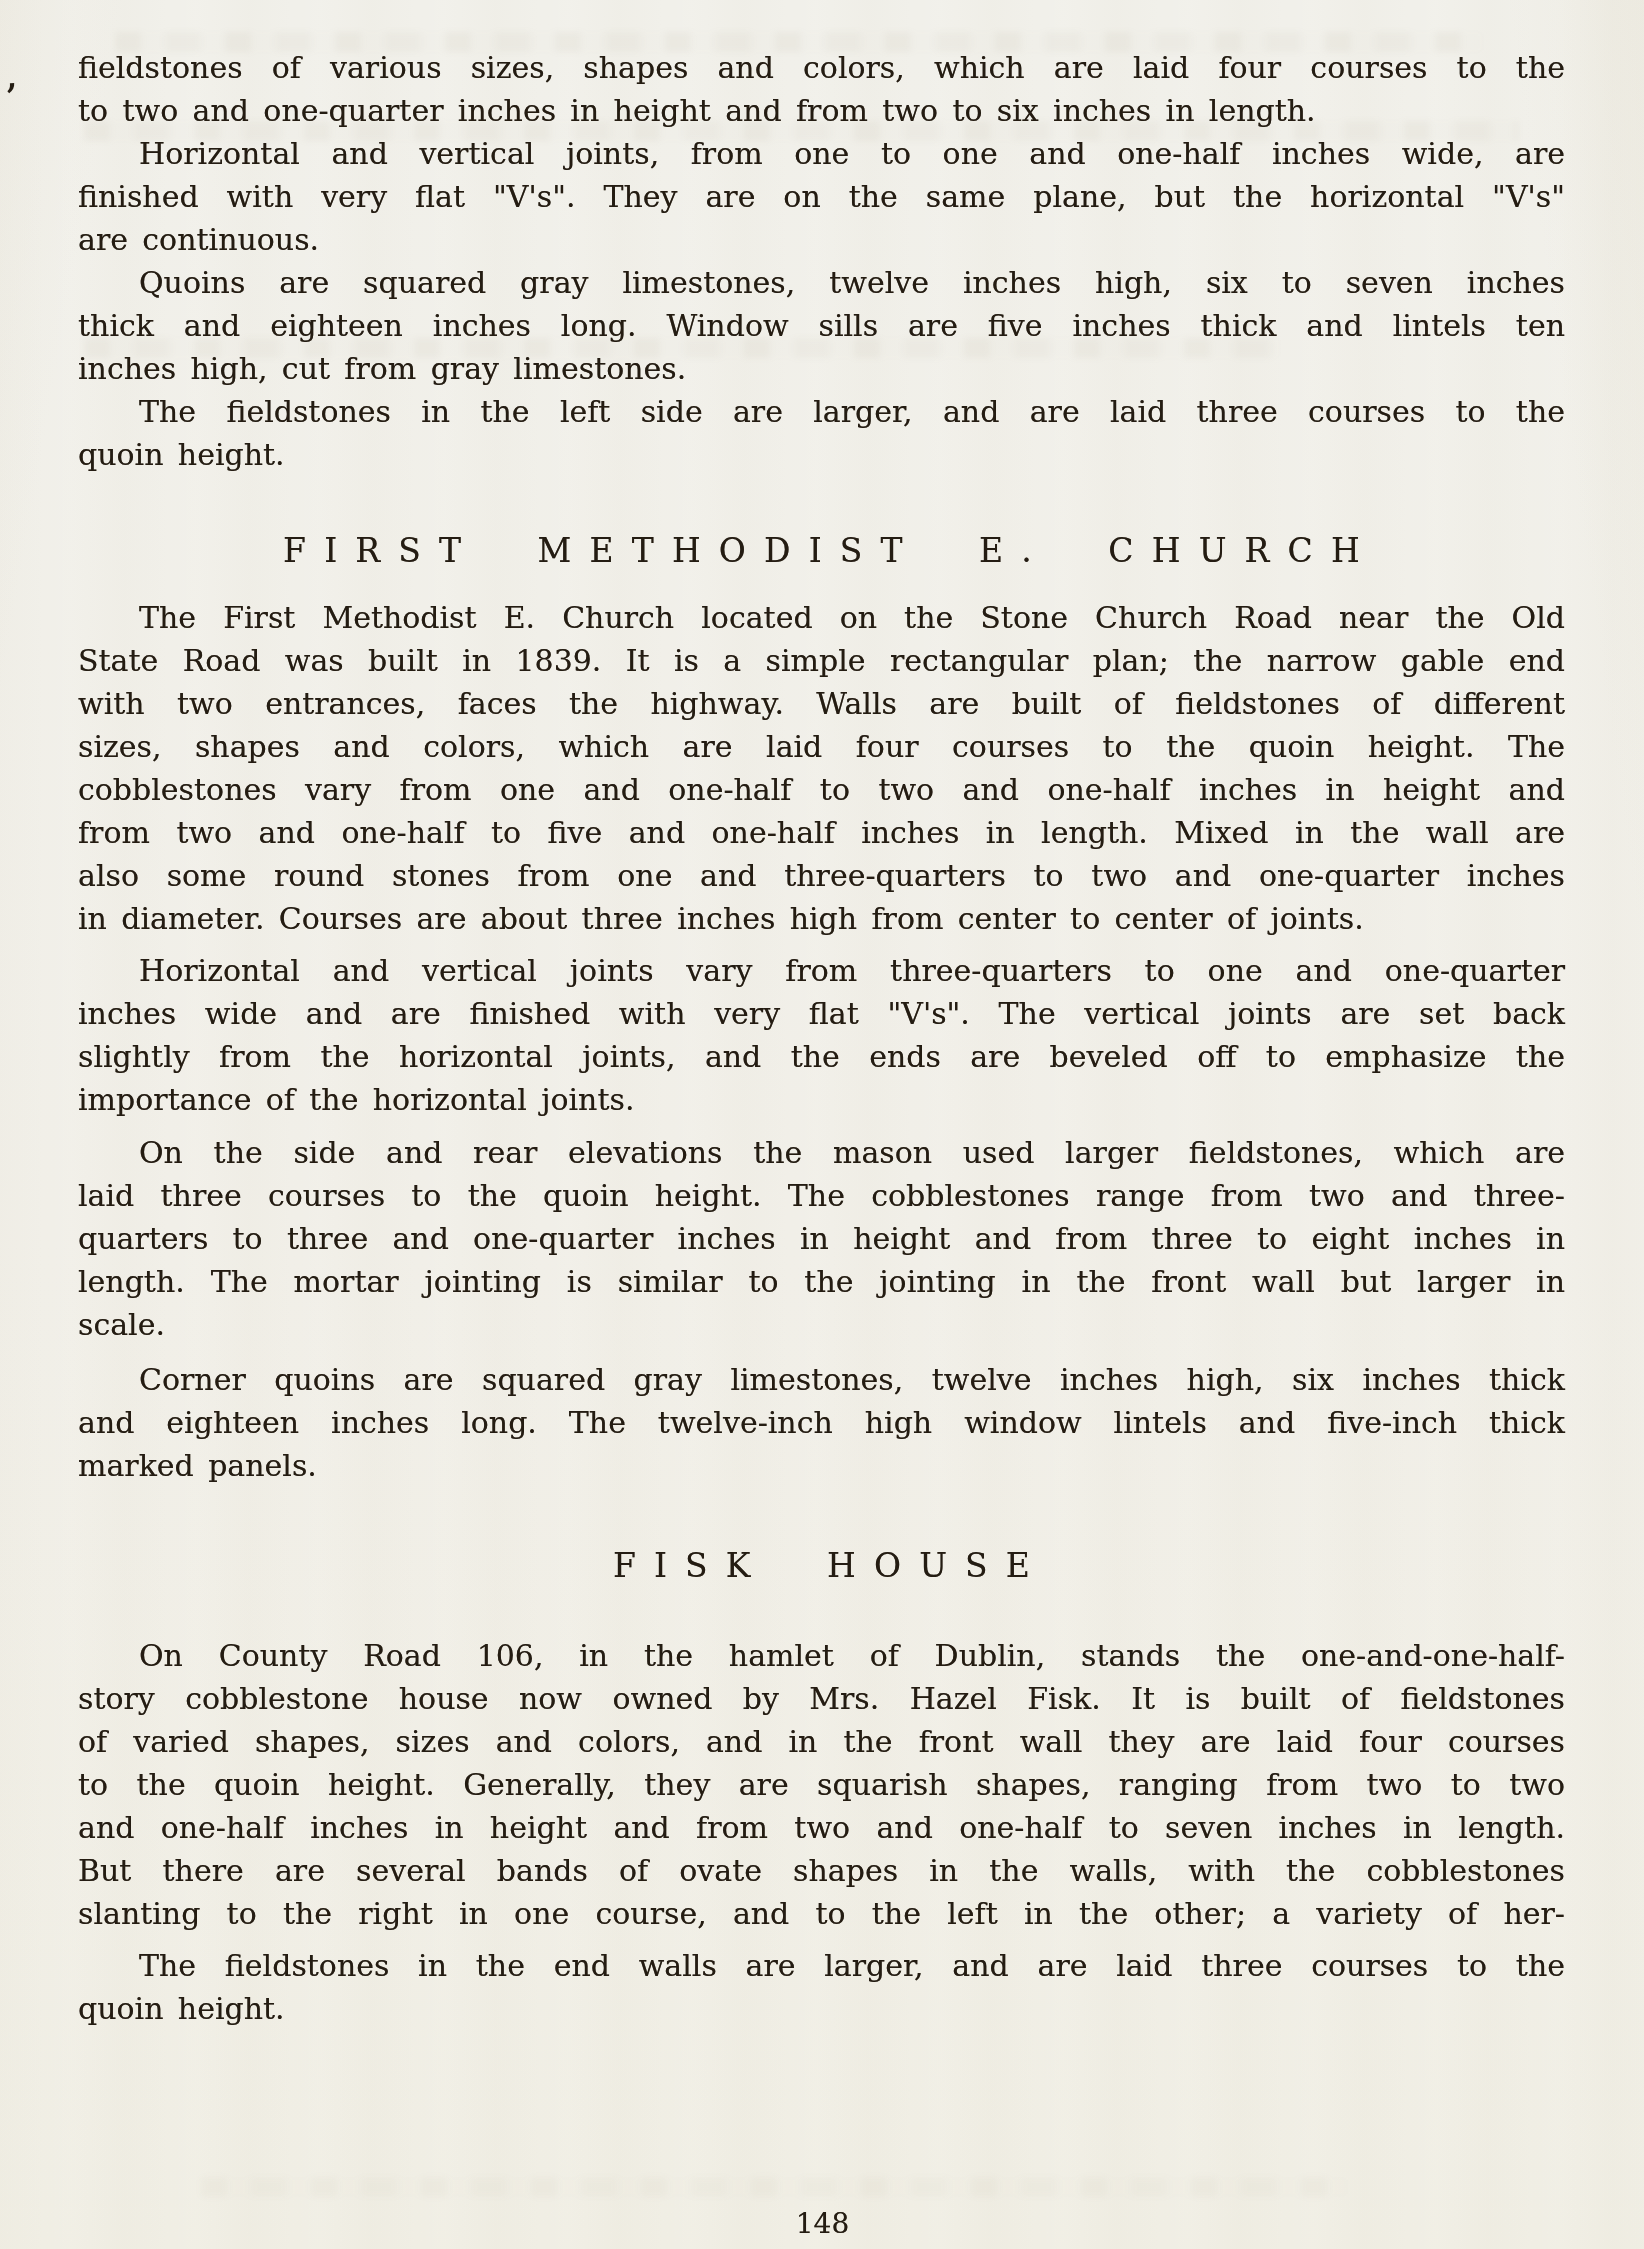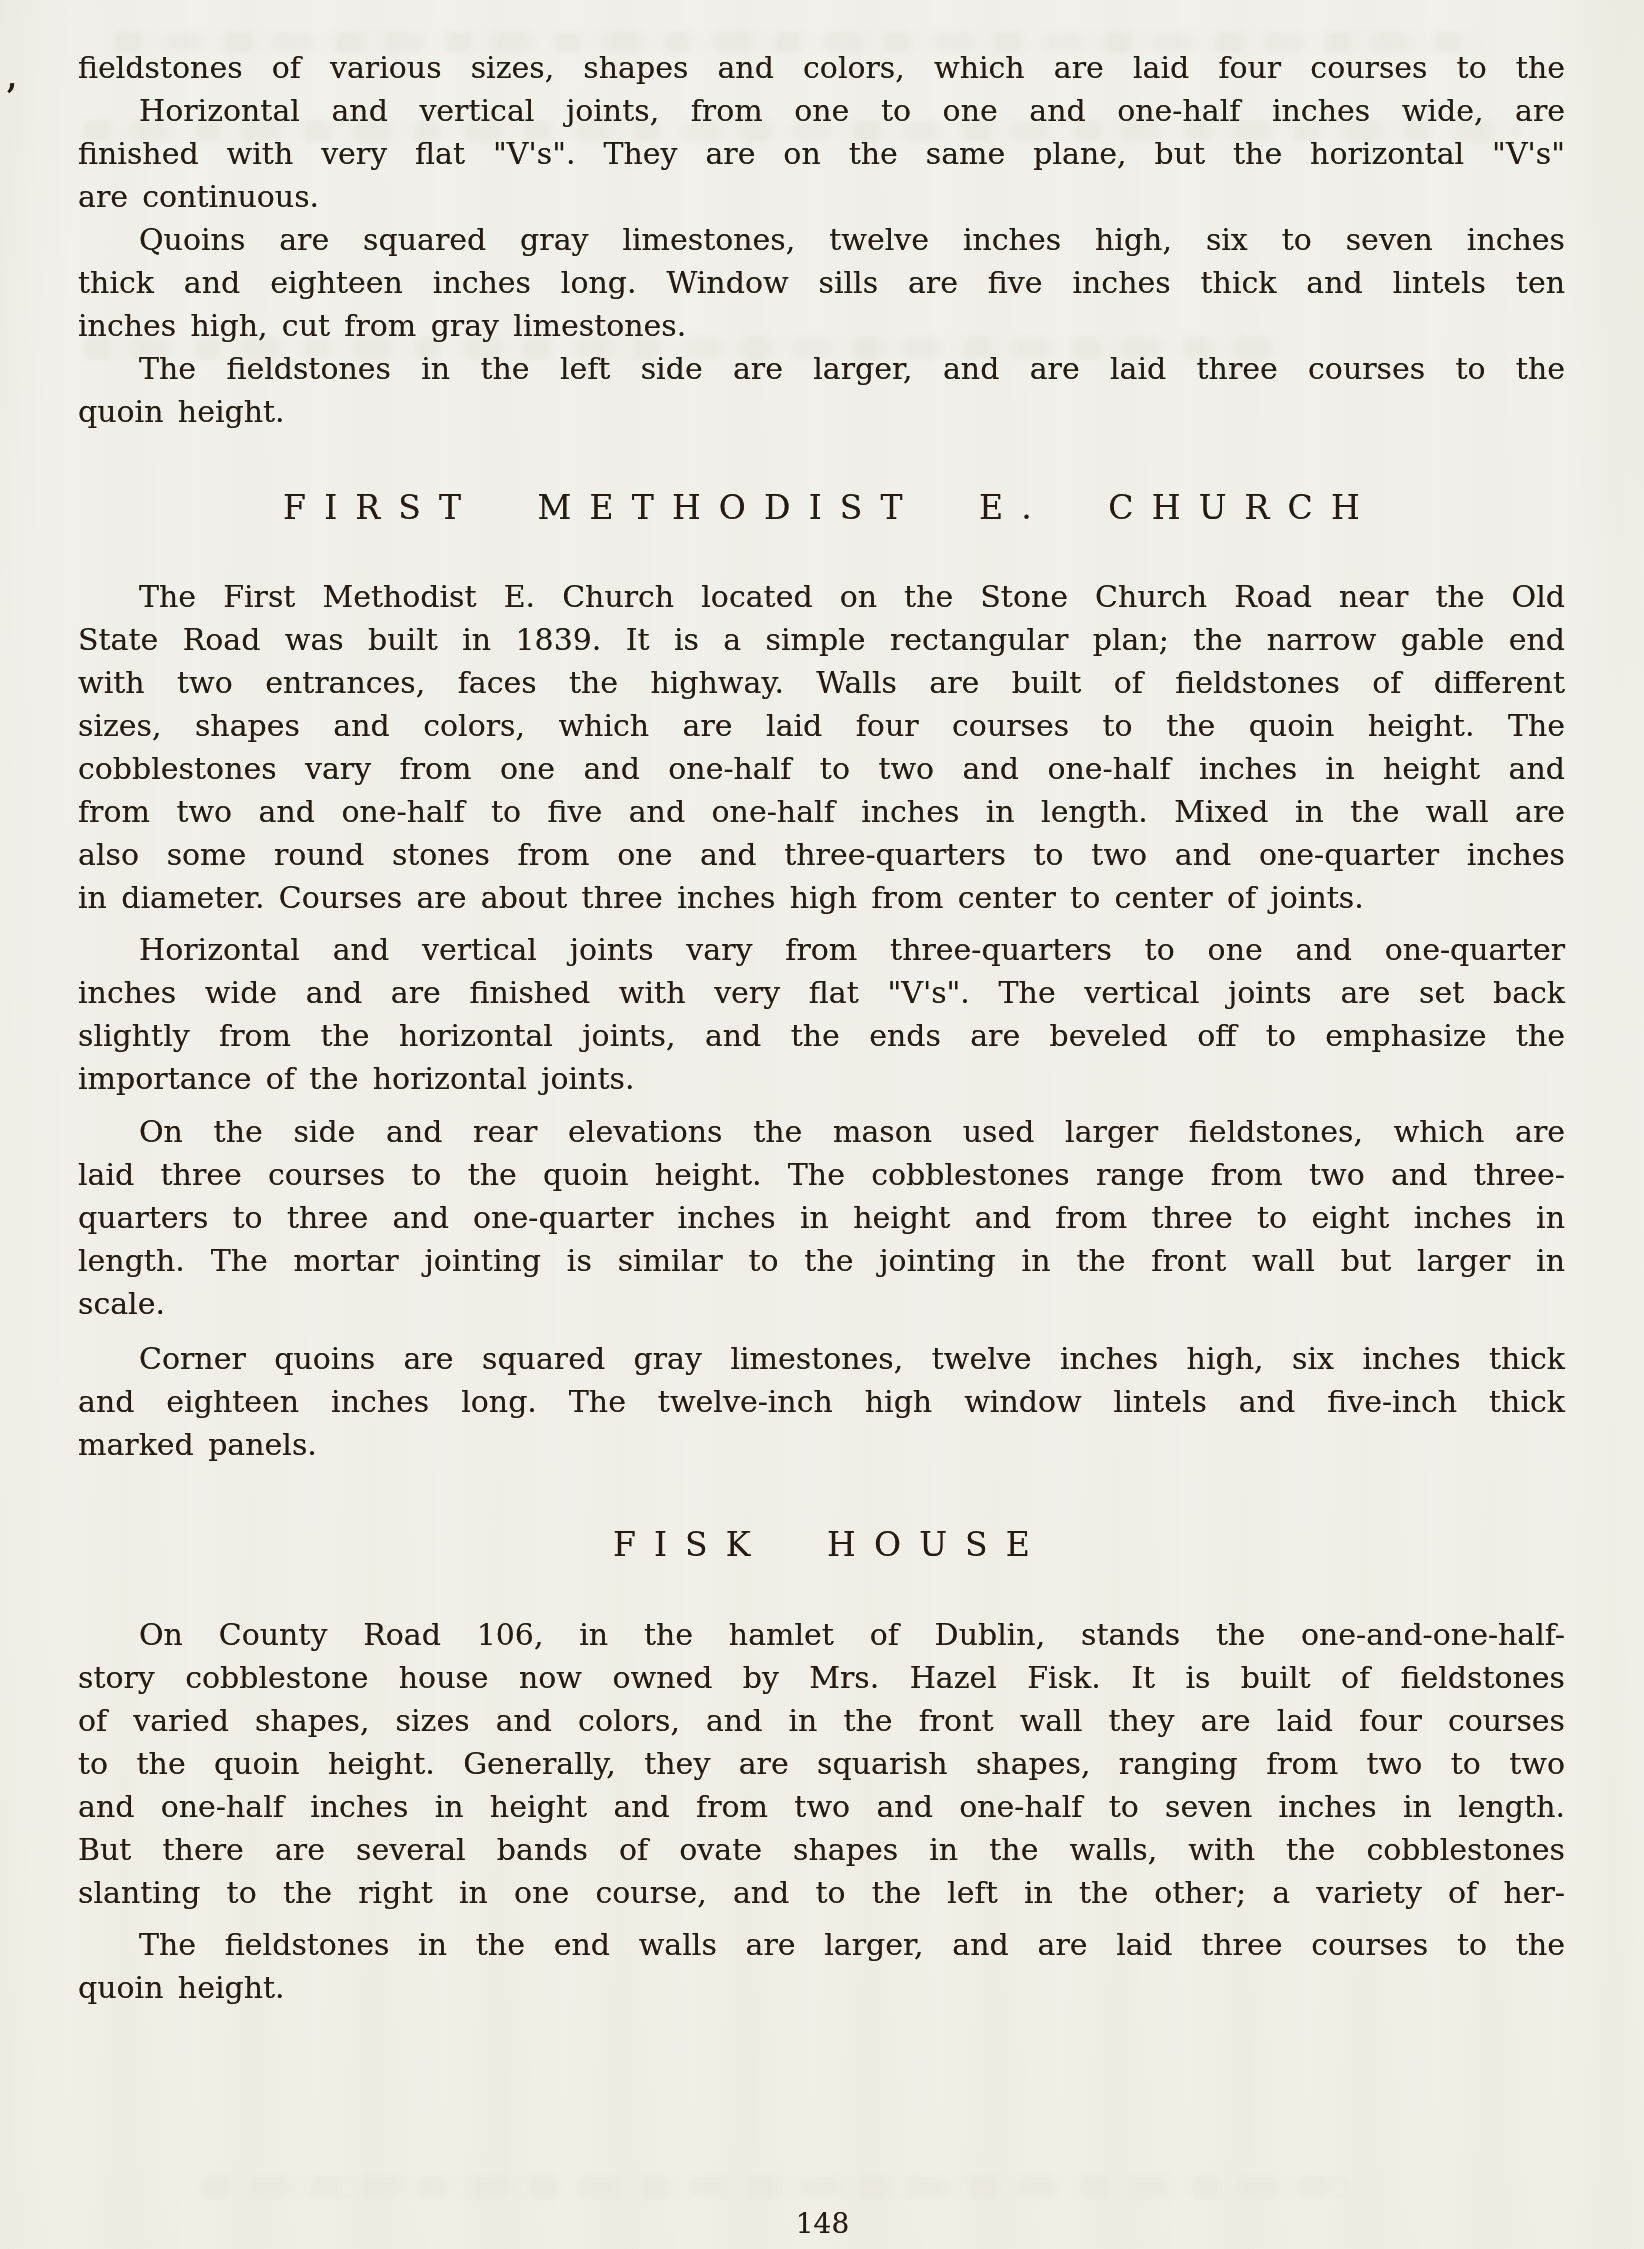--- a/index.html
+++ b/index.html
@@ -49,21 +49,21 @@
     text-align: center;
     letter-spacing: 0.55em;
     word-spacing: 0.9em;
     padding-left: 18px;
     text-shadow: 0 0 0.5px rgba(36,28,18,0.6);
   }
   
   #p1  { padding-top: 46px; }
   #p2, #p3, #p4 { margin-top: 0; }
   #h1  { margin-top: 53px; }
-  #p5  { margin-top: 46px; }
+  #p5  { margin-top: 24px; }
   #p6  { margin-top: 9px; }
   #p7  { margin-top: 9.6px; }
   #p8  { margin-top: 12px; }
   #h2  { margin-top: 57px; }
   #p9  { margin-top: 47px; }
   #p10 { margin-top: 9.6px; }
   .page-number {
     position: absolute;
     left: 0; right: 0;
     top: 2202px;
@@ -106,20 +106,21 @@
   <div class="ghost" id="ghost-1"></div>
   <div class="ghost" id="ghost-2"></div>
   <div class="ghost" id="ghost-3"></div>
   <div class="ghost" id="ghost-4"></div>
 
   <div class="stray-mark">,</div>
 
   <div class="text-column">
       <div class="paragraph" id="p1">
         <div class="line">fieldstones of various sizes, shapes and colors, which are laid four courses to the</div>
+        <div class="line endline">to two and one-quarter inches in height and from two to six inches in length.</div>
       </div>
       <div class="paragraph" id="p2">
         <div class="line indent">Horizontal and vertical joints, from one to one and one-half inches wide, are</div>
         <div class="line">finished with very flat "V's". They are on the same plane, but the horizontal "V's"</div>
         <div class="line endline">are continuous.</div>
       </div>
       <div class="paragraph" id="p3">
         <div class="line indent">Quoins are squared gray limestones, twelve inches high, six to seven inches</div>
         <div class="line">thick and eighteen inches long. Window sills are five inches thick and lintels ten</div>
         <div class="line endline">inches high, cut from gray limestones.</div>

